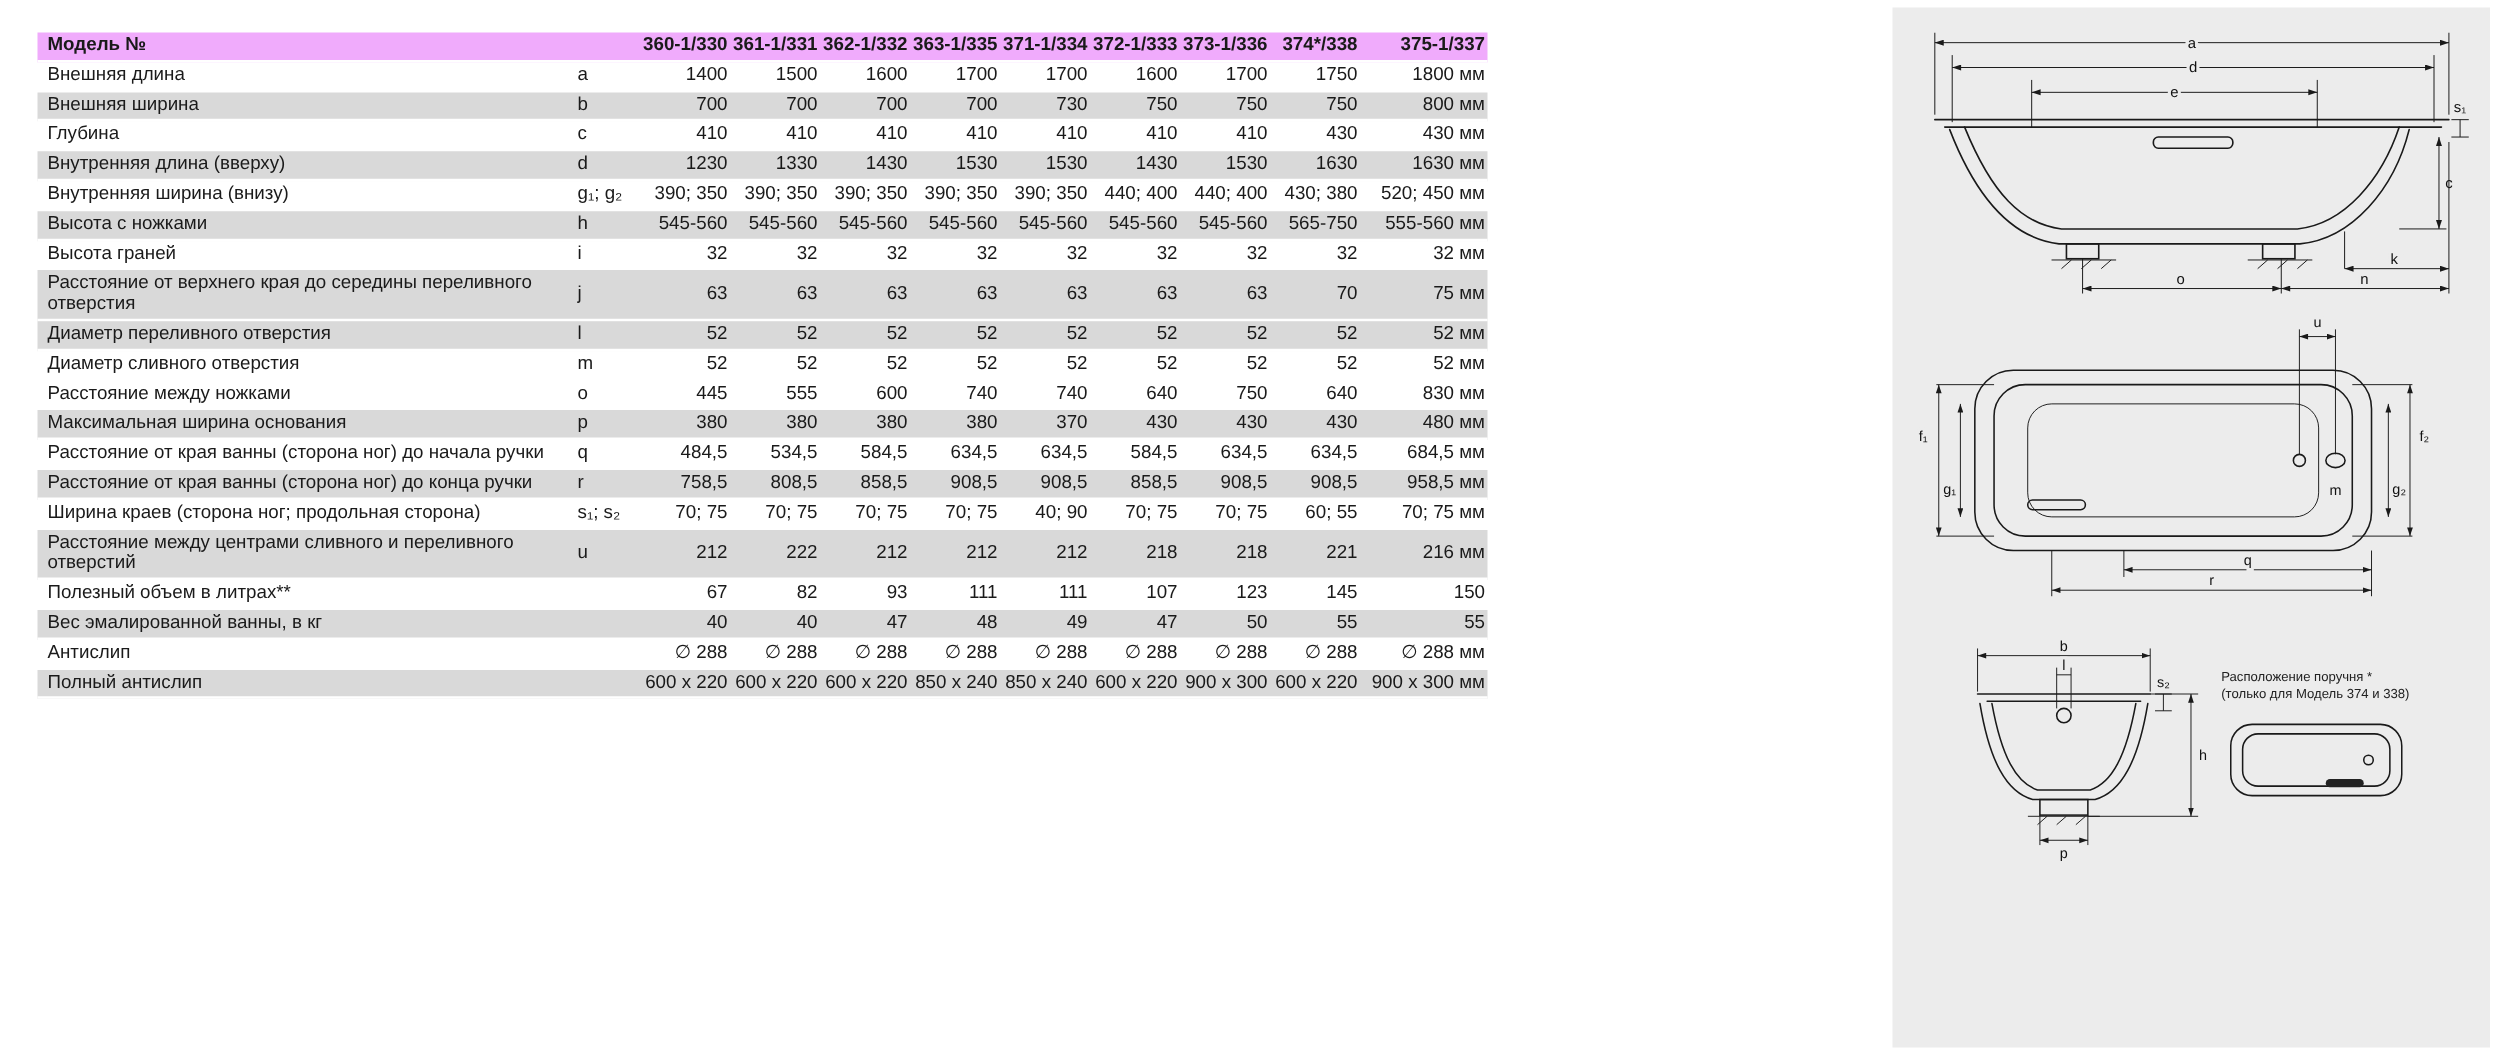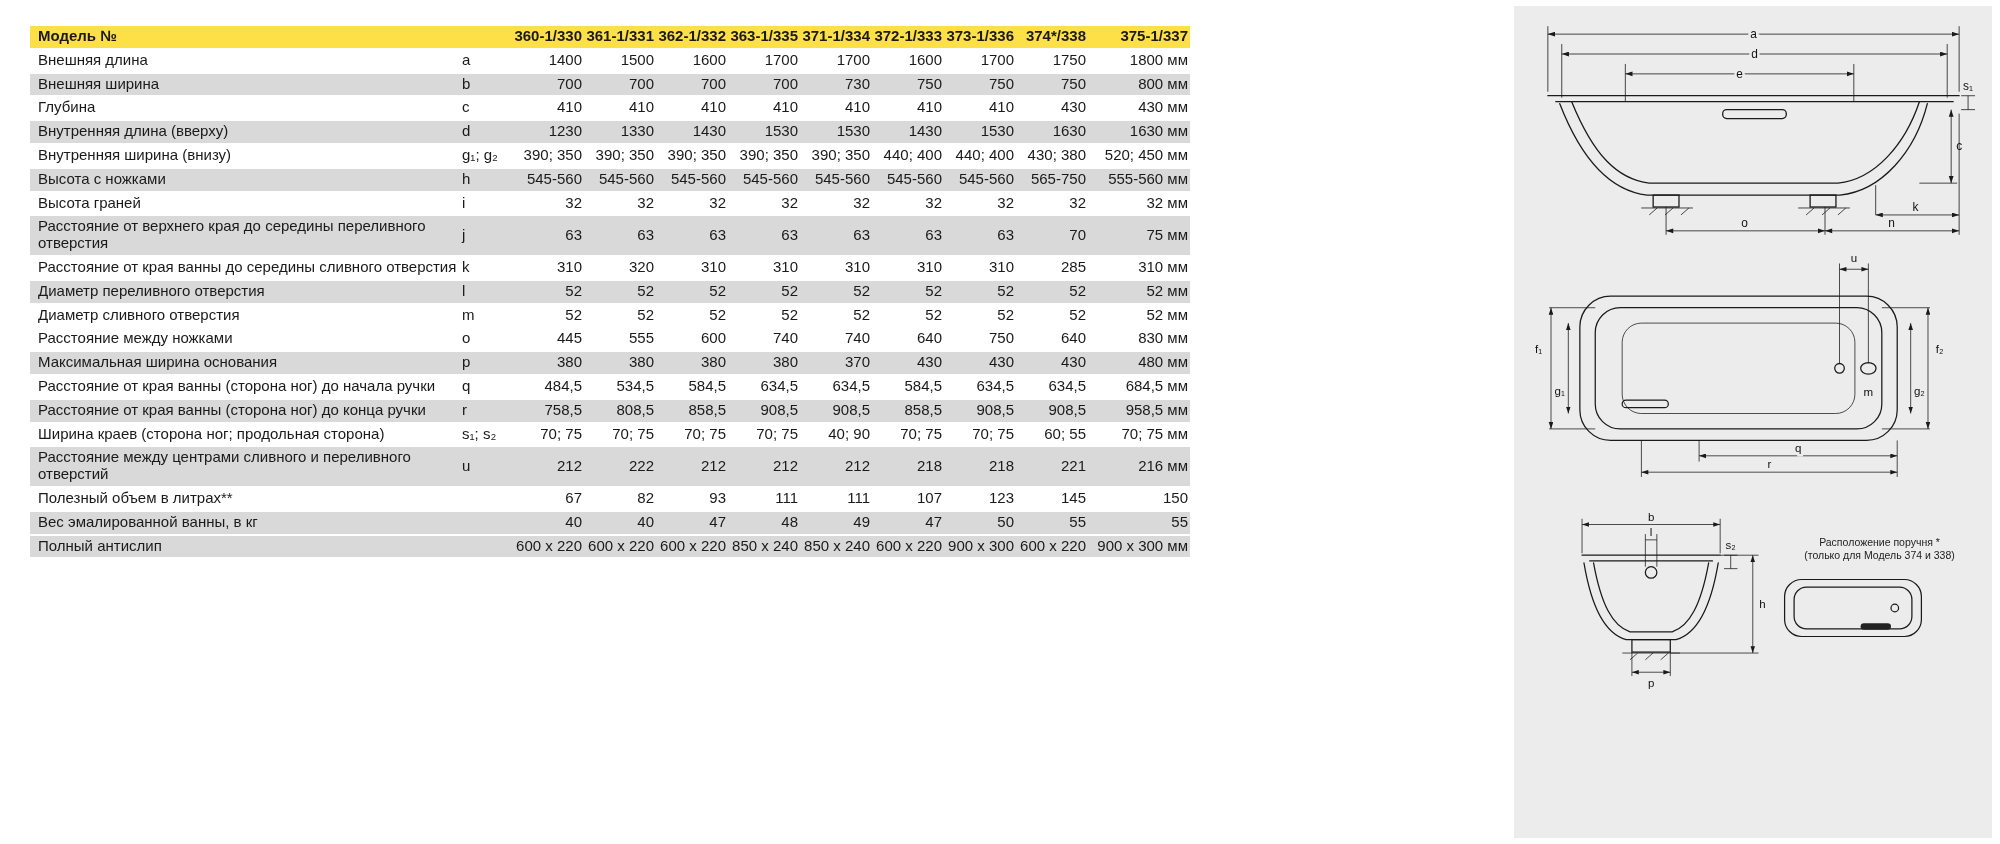--- a/index.html
+++ b/index.html
@@ -3,38 +3,38 @@
 <meta charset="utf-8">
 <style>
   html,body{margin:0;padding:0;background:#fff;}
   .page{position:relative;width:2000px;height:844px;background:#fff;overflow:hidden;
         font-family:"Liberation Sans",sans-serif;color:#1a1a1a;}
   
   table.spec{position:absolute;left:30px;top:26px;width:1124px;border-collapse:separate;border-spacing:0;
              table-layout:fixed;font-size:15px;line-height:1.12;}
   table.spec th,table.spec td{border-bottom:2px solid #fff;padding:2px 2px 3px 8px;vertical-align:middle;
              font-weight:normal;text-align:left;}
-  table.spec thead th{background:#fde047;font-weight:bold;}
+  table.spec thead th{background:#f0abfc;font-weight:bold;}
   table.spec th.lbl{width:420px;}
   table.spec th.code{width:42px;}
   table.spec th.val,table.spec td.val{text-align:right;padding-right:2px;padding-left:0;width:70px;}
   table.spec th.val:last-child,table.spec td.val:last-child{width:100px;}
   table.spec tr.odd td{background:#d9d9d9;}
   table.spec tr.even td{background:#ffffff;}
   table.spec tr.bold td{font-weight:bold;}
   table.spec td.code{padding-left:2px;}
   
   .panel{position:absolute;left:1514px;top:6px;width:478px;height:832px;background:#ececec;}
   .panel svg{position:absolute;}
   svg .ln{stroke:#1a1a1a;stroke-width:1.3;fill:none;stroke-linecap:round;}
   svg .dim{stroke:#1a1a1a;stroke-width:0.8;fill:none;}
   svg .thin{stroke:#1a1a1a;stroke-width:0.8;fill:none;}
   svg text{font-family:"Liberation Sans",sans-serif;font-size:12px;fill:#111;
            paint-order:stroke;stroke:#ececec;stroke-width:5px;}
-  .note{position:absolute;left:263px;top:530px;width:205px;text-align:center;}
+  .note{position:absolute;left:263px;top:530px;width:205px;}
   .note .cap{font-size:10.5px;line-height:1.25;color:#222;}
   .note svg{position:static;margin-top:8px;display:block;}
 </style>
 </head>
 <body>
 
 <div class="page">
 
   <table class="spec">
     <thead>
@@ -150,33 +150,20 @@
           <td class="val">63</td>
           <td class="val">63</td>
           <td class="val">63</td>
           <td class="val">63</td>
           <td class="val">63</td>
           <td class="val">63</td>
           <td class="val">63</td>
           <td class="val">70</td>
           <td class="val">75 мм</td>
         </tr>
-        <tr class="even">
-          <td class="lbl">Расстояние от края ванны до середины сливного отверстия</td>
-          <td class="code">k</td>
-          <td class="val">310</td>
-          <td class="val">320</td>
-          <td class="val">310</td>
-          <td class="val">310</td>
-          <td class="val">310</td>
-          <td class="val">310</td>
-          <td class="val">310</td>
-          <td class="val">285</td>
-          <td class="val">310 мм</td>
-        </tr>
         <tr class="odd">
           <td class="lbl">Диаметр переливного отверстия</td>
           <td class="code">l</td>
           <td class="val">52</td>
           <td class="val">52</td>
           <td class="val">52</td>
           <td class="val">52</td>
           <td class="val">52</td>
           <td class="val">52</td>
           <td class="val">52</td>
@@ -292,20 +279,33 @@
           <td class="code"></td>
           <td class="val">40</td>
           <td class="val">40</td>
           <td class="val">47</td>
           <td class="val">48</td>
           <td class="val">49</td>
           <td class="val">47</td>
           <td class="val">50</td>
           <td class="val">55</td>
           <td class="val">55</td>
+        </tr>
+        <tr class="even">
+          <td class="lbl">Антислип</td>
+          <td class="code"></td>
+          <td class="val">∅ 288</td>
+          <td class="val">∅ 288</td>
+          <td class="val">∅ 288</td>
+          <td class="val">∅ 288</td>
+          <td class="val">∅ 288</td>
+          <td class="val">∅ 288</td>
+          <td class="val">∅ 288</td>
+          <td class="val">∅ 288</td>
+          <td class="val">∅ 288 мм</td>
         </tr>
         <tr class="odd">
           <td class="lbl">Полный антислип</td>
           <td class="code"></td>
           <td class="val">600 x 220</td>
           <td class="val">600 x 220</td>
           <td class="val">600 x 220</td>
           <td class="val">850 x 240</td>
           <td class="val">850 x 240</td>
           <td class="val">600 x 220</td>

